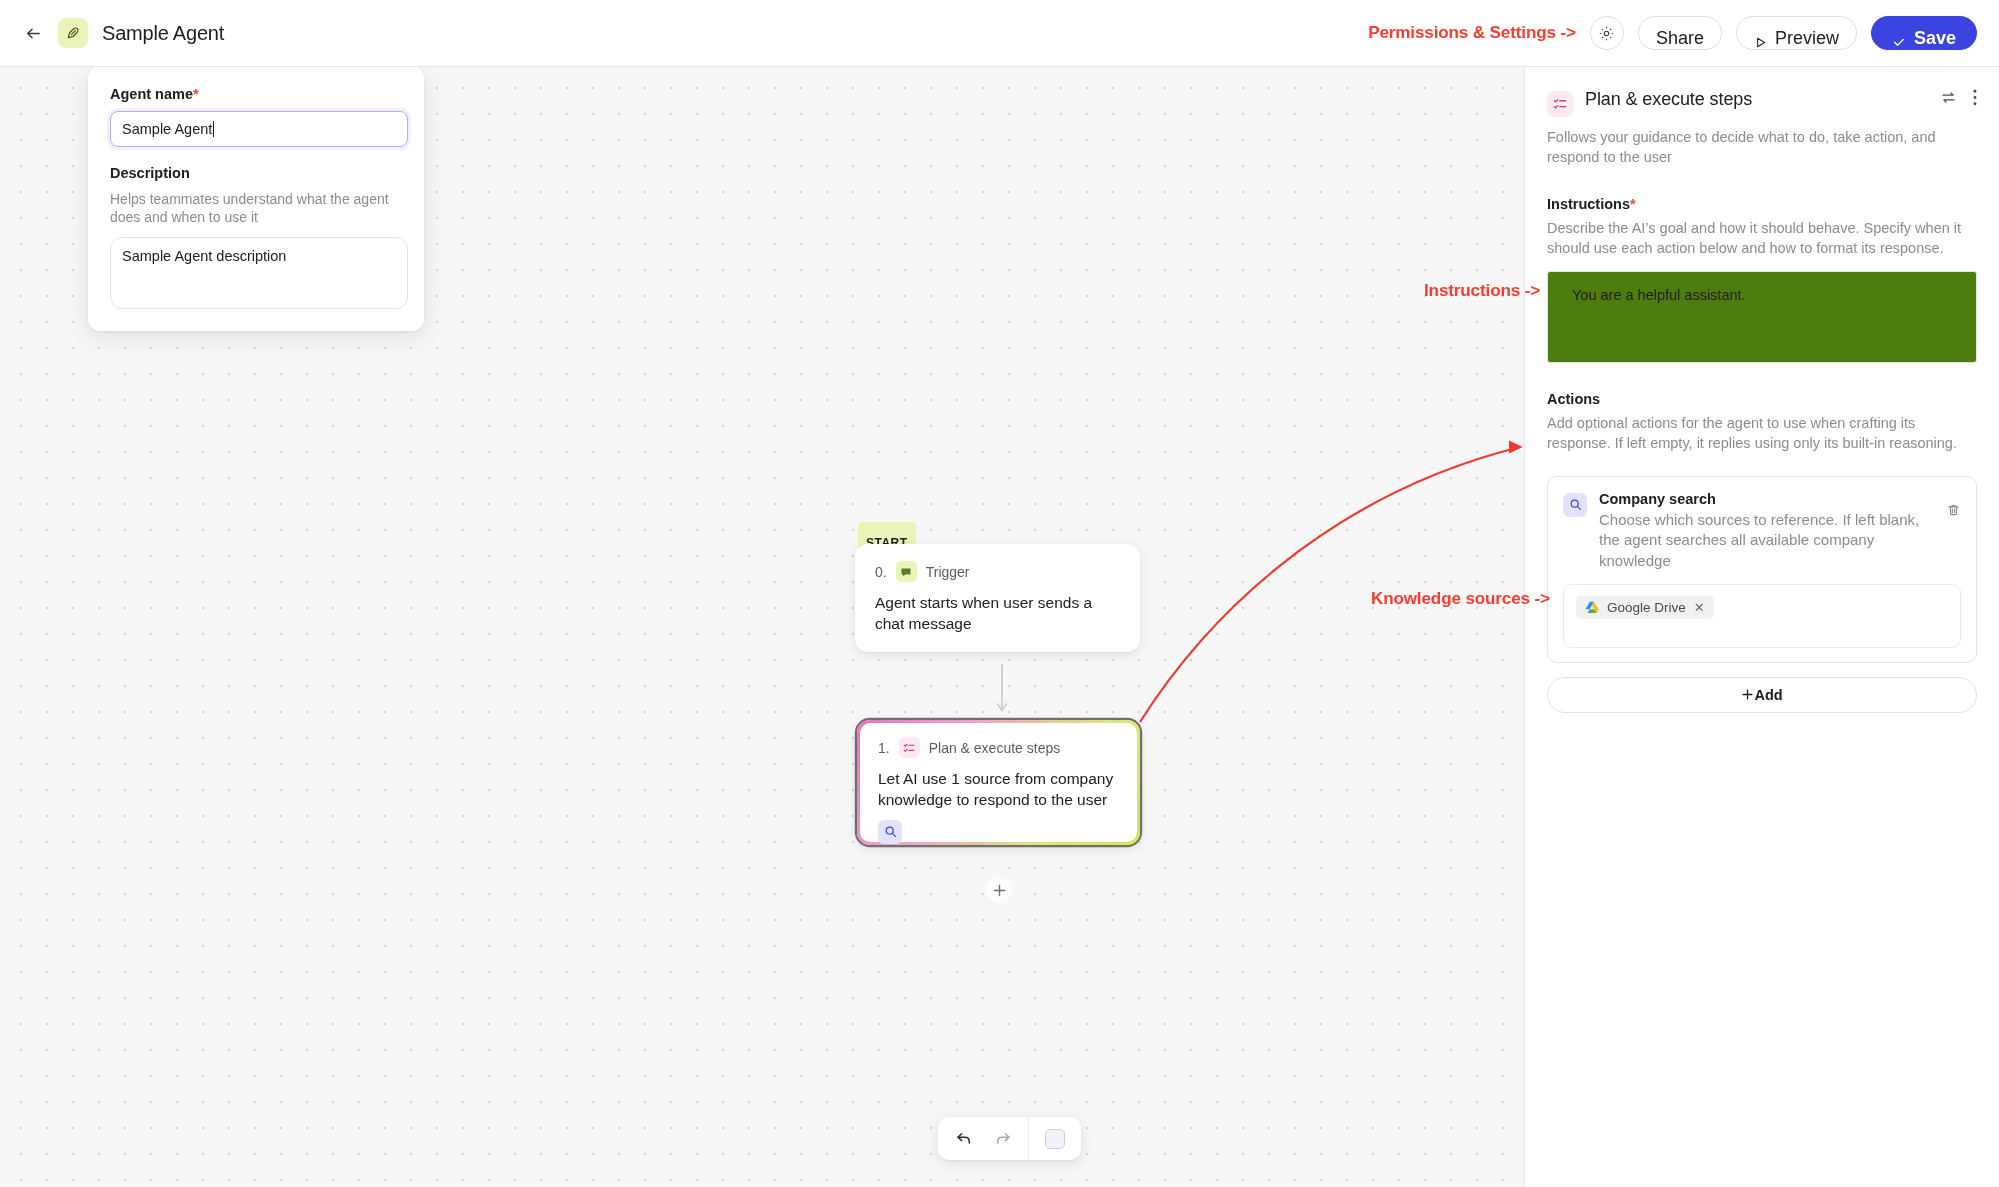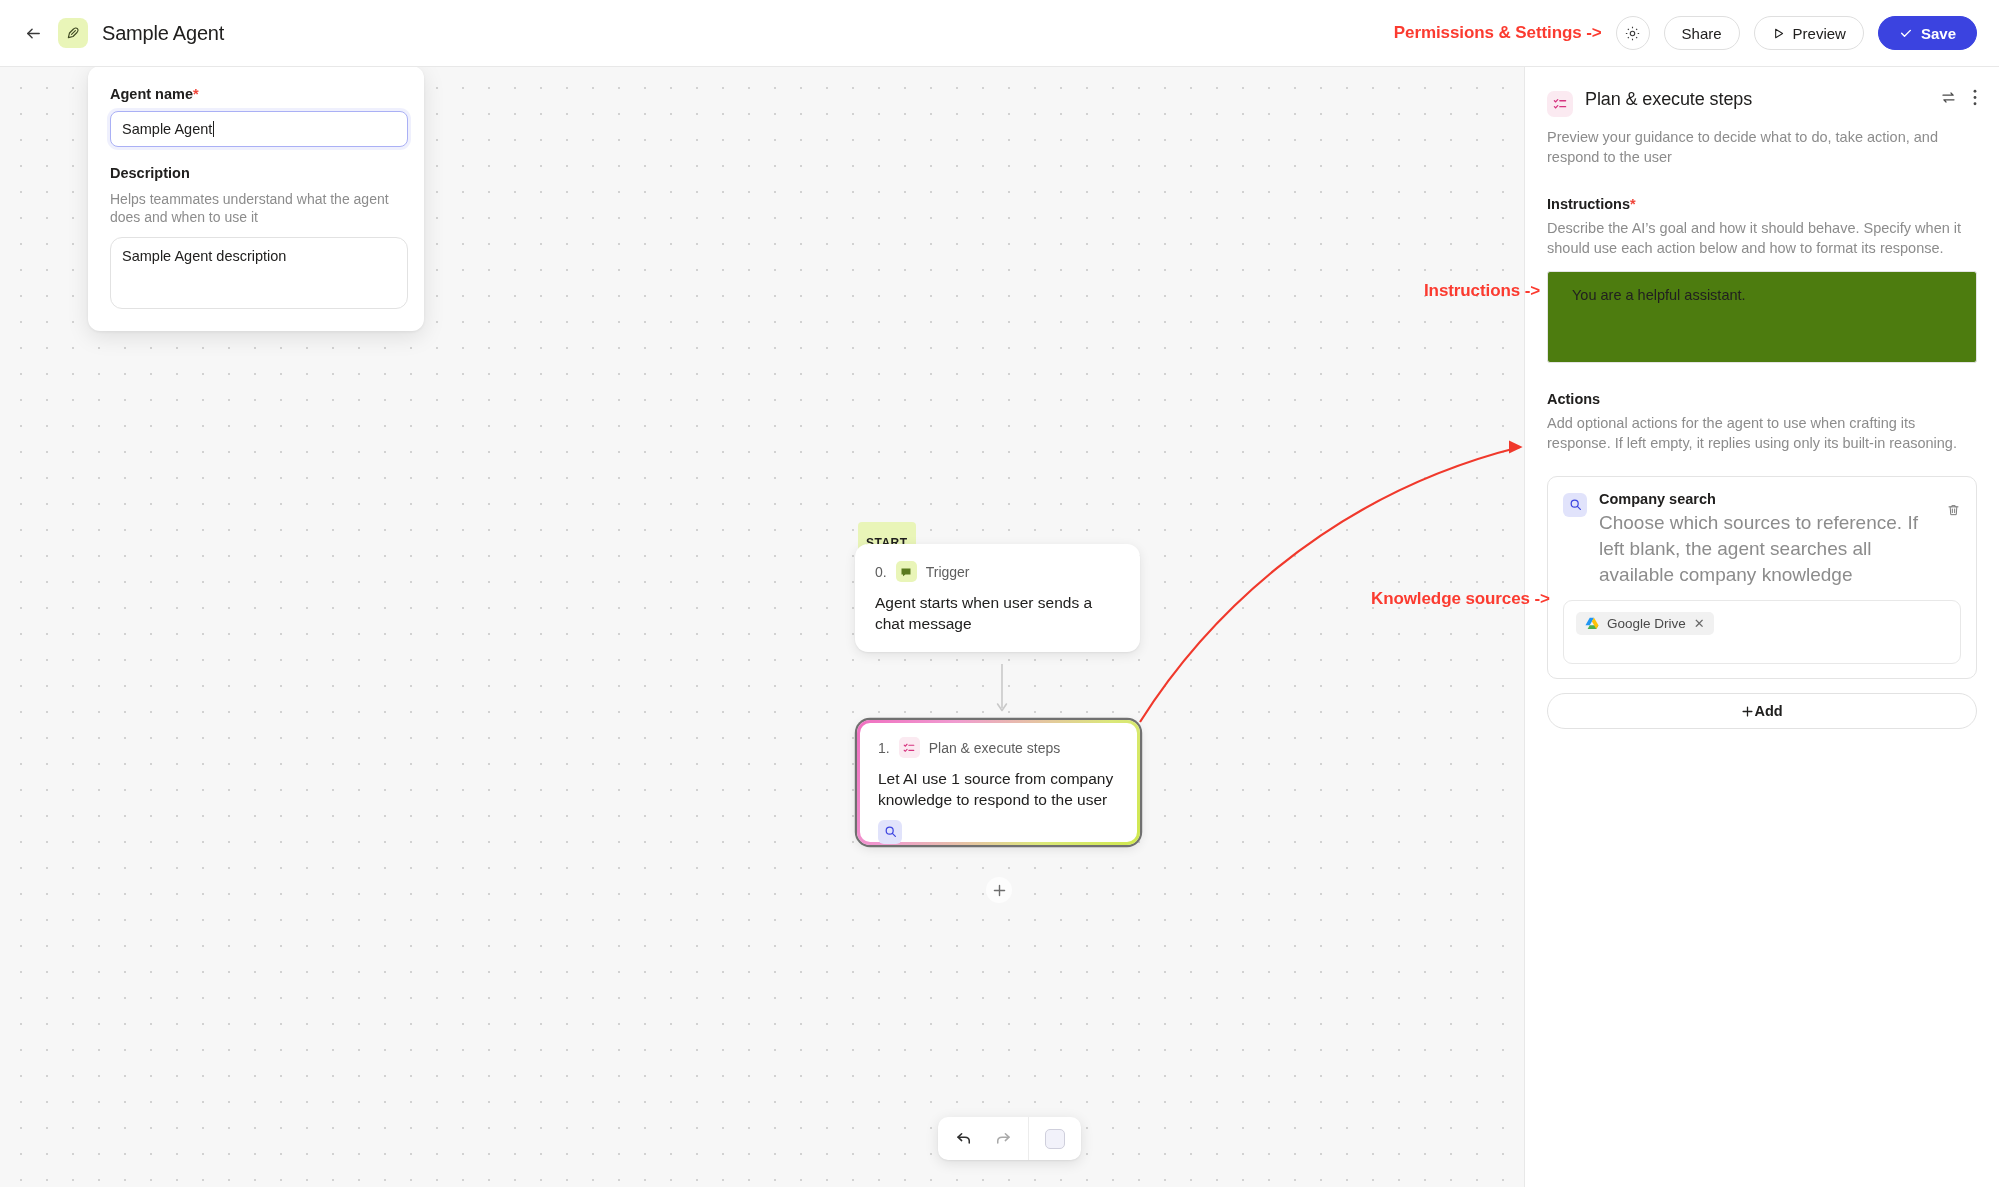--- a/index.html
+++ b/index.html
@@ -34,22 +34,22 @@
     color: #fb3b30; font-weight: bold; font-size: 17px; letter-spacing: -0.1px;
     white-space: nowrap;
   }
   .icon-btn-round {
     width: 34px; height: 34px; border-radius: 50%; border: 1px solid #dfdfdf;
     background: #fff; display: flex; align-items: center; justify-content: center;
     cursor: pointer;
   }
   .pill-btn {
     height: 34px; border-radius: 17px; border: 1px solid #dfdfdf; background: #fff;
-    display: flex; align-items: center; gap: 8px; padding: 0 17px;
-    font-size: 15px; color: #21201f; cursor: pointer;
+    display: flex; align-items: flex-end; gap: 8px; padding: 0 17px;
+    font-size: 18px; color: #21201f; cursor: pointer;
   }
   .pill-btn.primary {
     background: #3b43e0; border-color: #3b43e0; color: #fff; font-weight: 600;
     padding: 0 20px;
   }
 
   
   .canvas {
     position: absolute; top: 67px; left: 0; width: 1524px; height: 1120px;
     background-color: #f7f7f7;
@@ -187,21 +187,21 @@
   .action-card {
     margin-top: 22px; border: 1px solid #e4e4e4; border-radius: 10px;
     padding: 14px 15px;
   }
   .action-row { display: flex; gap: 12px; align-items: flex-start; }
   .action-icon {
     width: 24px; height: 24px; border-radius: 6px; background: #e1e3fb;
     display: flex; align-items: center; justify-content: center; flex: none; margin-top: 2px;
   }
   .action-title { font-size: 14.5px; font-weight: bold; color: #21201f; }
-  .action-desc { font-size: 19px; color: #8c8c8c; line-height: 1.38; margin-top: 3px; }
+  .action-desc { font-size: 15px; color: #8c8c8c; line-height: 1.38; margin-top: 3px; }
   .trash-btn { margin-left: auto; cursor: pointer; flex: none; padding-top: 12px; }
   .sources-box {
     margin-top: 12px; border: 1px solid #e8e8e8; border-radius: 9px;
     height: 64px; padding: 11px 12px;
   }
   .source-chip {
     display: inline-flex; align-items: center; gap: 8px; background: #f1f1f1;
     border-radius: 5px; padding: 4px 9px; font-size: 13.5px; color: #4a4a4a;
   }
   .chip-x { color: #6a6a6a; font-size: 13px; cursor: pointer; }
@@ -384,21 +384,21 @@
         <div class="rp-icon-btn">
           <svg width="4" height="17" viewBox="0 0 4 18" fill="#4a4a4a">
               <circle cx="2" cy="2.4" r="1.5"></circle>
               <circle cx="2" cy="9" r="1.5"></circle>
               <circle cx="2" cy="15.6" r="1.5"></circle>
             </svg>
         </div>
       </div>
     </div>
 
-    <div class="rp-sub">Preview your guidance to decide what to do, take action, and respond to the user</div>
+    <div class="rp-sub">Follows your guidance to decide what to do, take action, and respond to the user</div>
 
     <div class="rp-section-label">
       <span>Instructions</span><span class="req">*</span>
     </div>
     <div class="rp-section-help">Describe the AI’s goal and how it should behave. Specify when it should use each action below and how to format its response.</div>
     <div class="rp-textarea">You are a helpful assistant.</div>
 
     <div class="rp-section-label">Actions</div>
     <div class="rp-section-help">Add optional actions for the agent to use when crafting its response. If left empty, it replies using only its built-in reasoning.</div>
 

